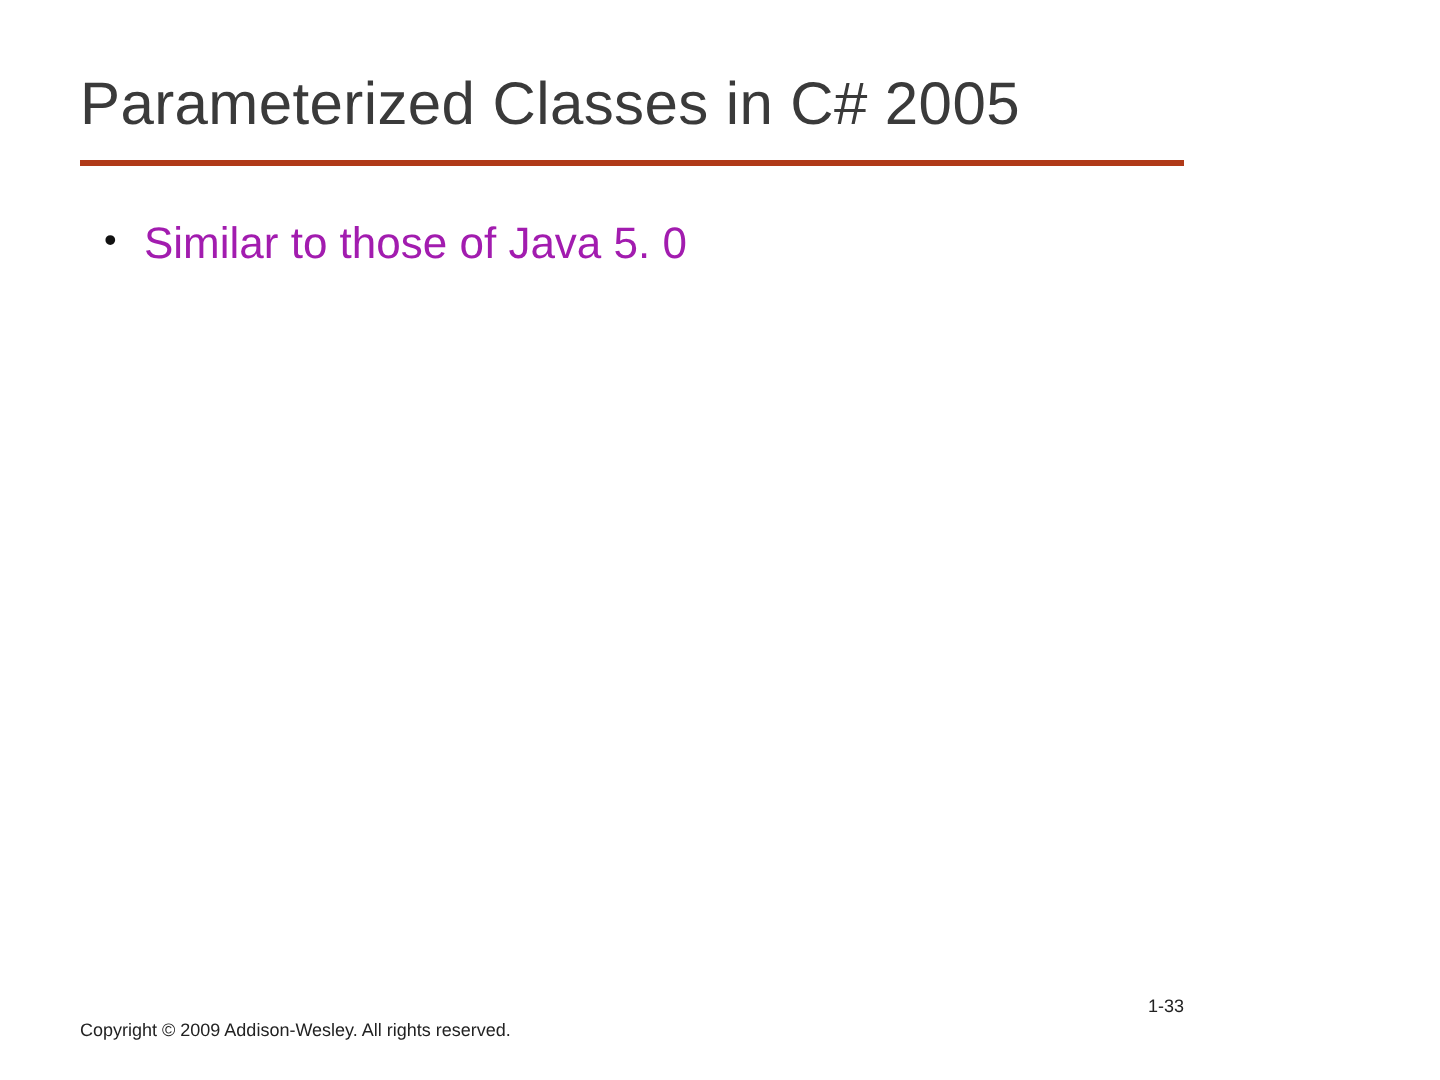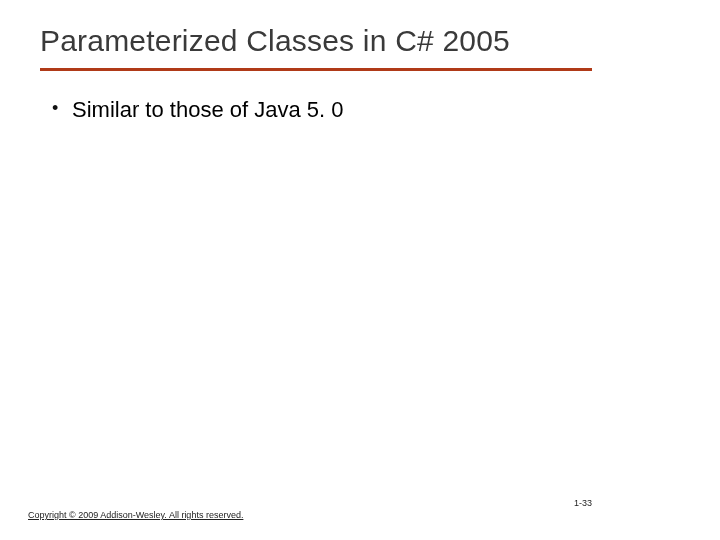--- a/index.html
+++ b/index.html
@@ -11,39 +11,39 @@
     font-family: "Lucida Sans Unicode", "Lucida Grande", "Segoe UI", Arial, sans-serif;
     color: #111;
     position: relative;
     overflow: hidden;
   }
   .slide {
     box-sizing: border-box;
     width: 632px;
     height: 540px;
     position: relative;
-    padding: 18px 40px 0 40px;
+    padding: 30px 40px 0 40px;
   }
   .title {
     font-size: 30px;
     font-weight: 400;
     color: #3a3a3a;
     margin: 6px 0 10px 0;
     letter-spacing: 0.2px;
   }
   .rule {
     border: none;
     border-top: 3px solid #b03a18;
     margin: 0 0 24px 0;
     width: 100%;
   }
   .body {
     font-size: 22px;
     line-height: 1.35;
-    color: #000000;
+    color: #a21caf;
     padding-left: 10px;
   }
   .body ul {
     list-style: none;
     margin: 0;
     padding: 0;
   }
   .body li {
     position: relative;
     padding-left: 22px;
@@ -52,26 +52,25 @@
   .body li::before {
     content: "•";
     position: absolute;
     left: 2px;
     top: 1px;
     font-size: 18px;
     color: #111;
   }
   .footer-left {
     position: absolute;
-    left: 28px;
+    left: 40px;
     bottom: 20px;
     font-family: Arial, Helvetica, sans-serif;
     font-size: 9px;
     color: #222;
-    text-decoration: underline;
   }
   .footer-right {
     position: absolute;
     right: 40px;
     bottom: 32px;
     font-family: Arial, Helvetica, sans-serif;
     font-size: 9px;
     color: #222;
   }
 </style>

